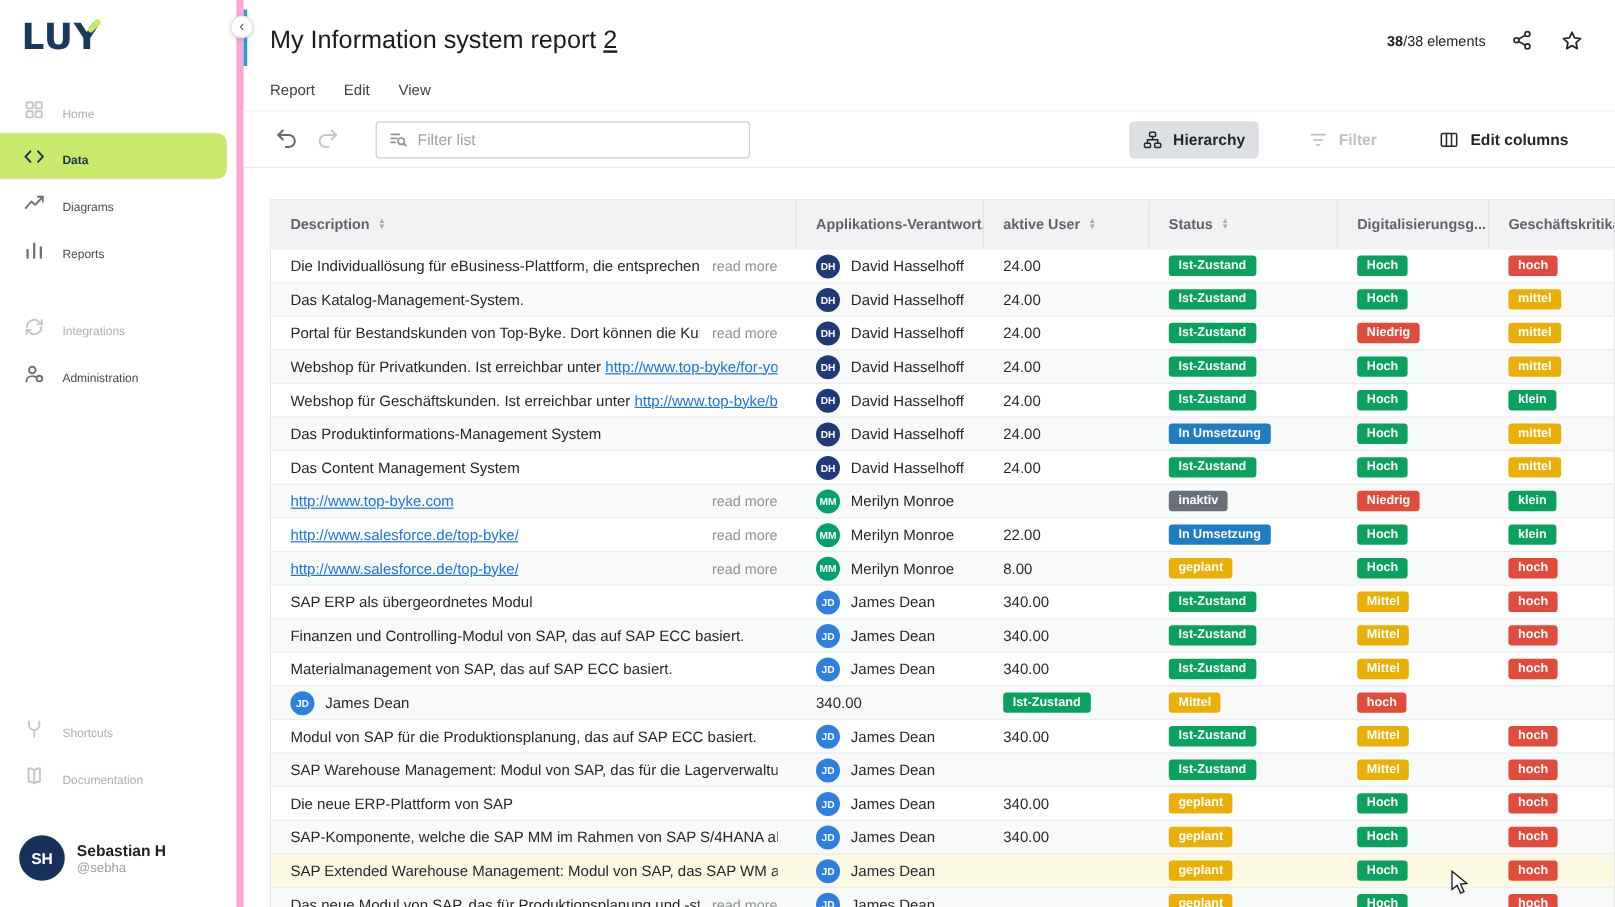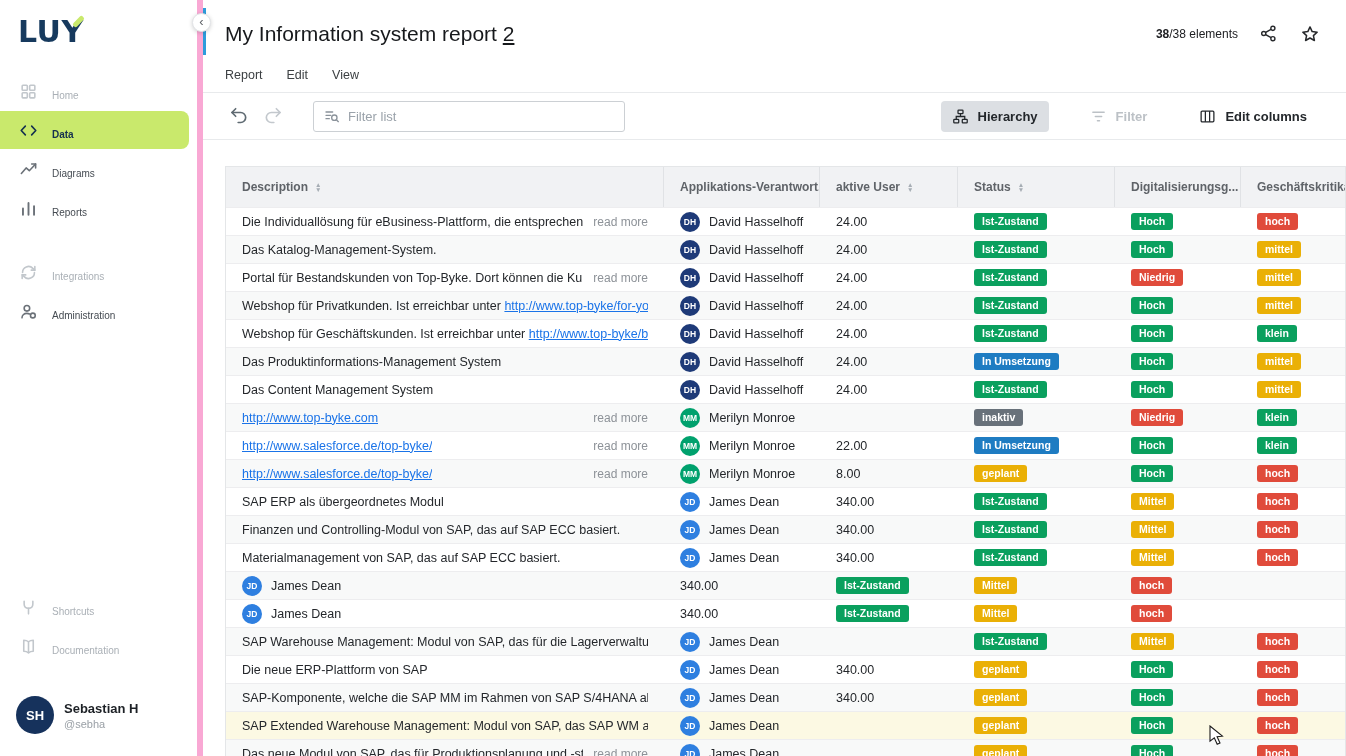--- a/index.html
+++ b/index.html
@@ -570,20 +570,23 @@
                 <span class="badge" style="background: rgb(10, 160, 94);">Ist-Zustand</span>
               </div>
               <div class="cell">
                 <span class="badge" style="background: rgb(234, 176, 6);">Mittel</span>
               </div>
               <div class="cell">
                 <span class="badge" style="background: rgb(224, 75, 59);">hoch</span>
               </div>
             </div>
             <div class="trow">
+              <div class="cell desc-cell">
+                <span class="desc-text">Modul von SAP für die Produktionsplanung, das auf SAP ECC basiert.</span>
+              </div>
               <div class="cell owner-cell">
                 <span class="avatar" style="background: rgb(46, 127, 224);">JD</span>
                 <span>James Dean</span>
               </div>
               <div class="cell">340.00</div>
               <div class="cell">
                 <span class="badge" style="background: rgb(10, 160, 94);">Ist-Zustand</span>
               </div>
               <div class="cell">
                 <span class="badge" style="background: rgb(234, 176, 6);">Mittel</span>

